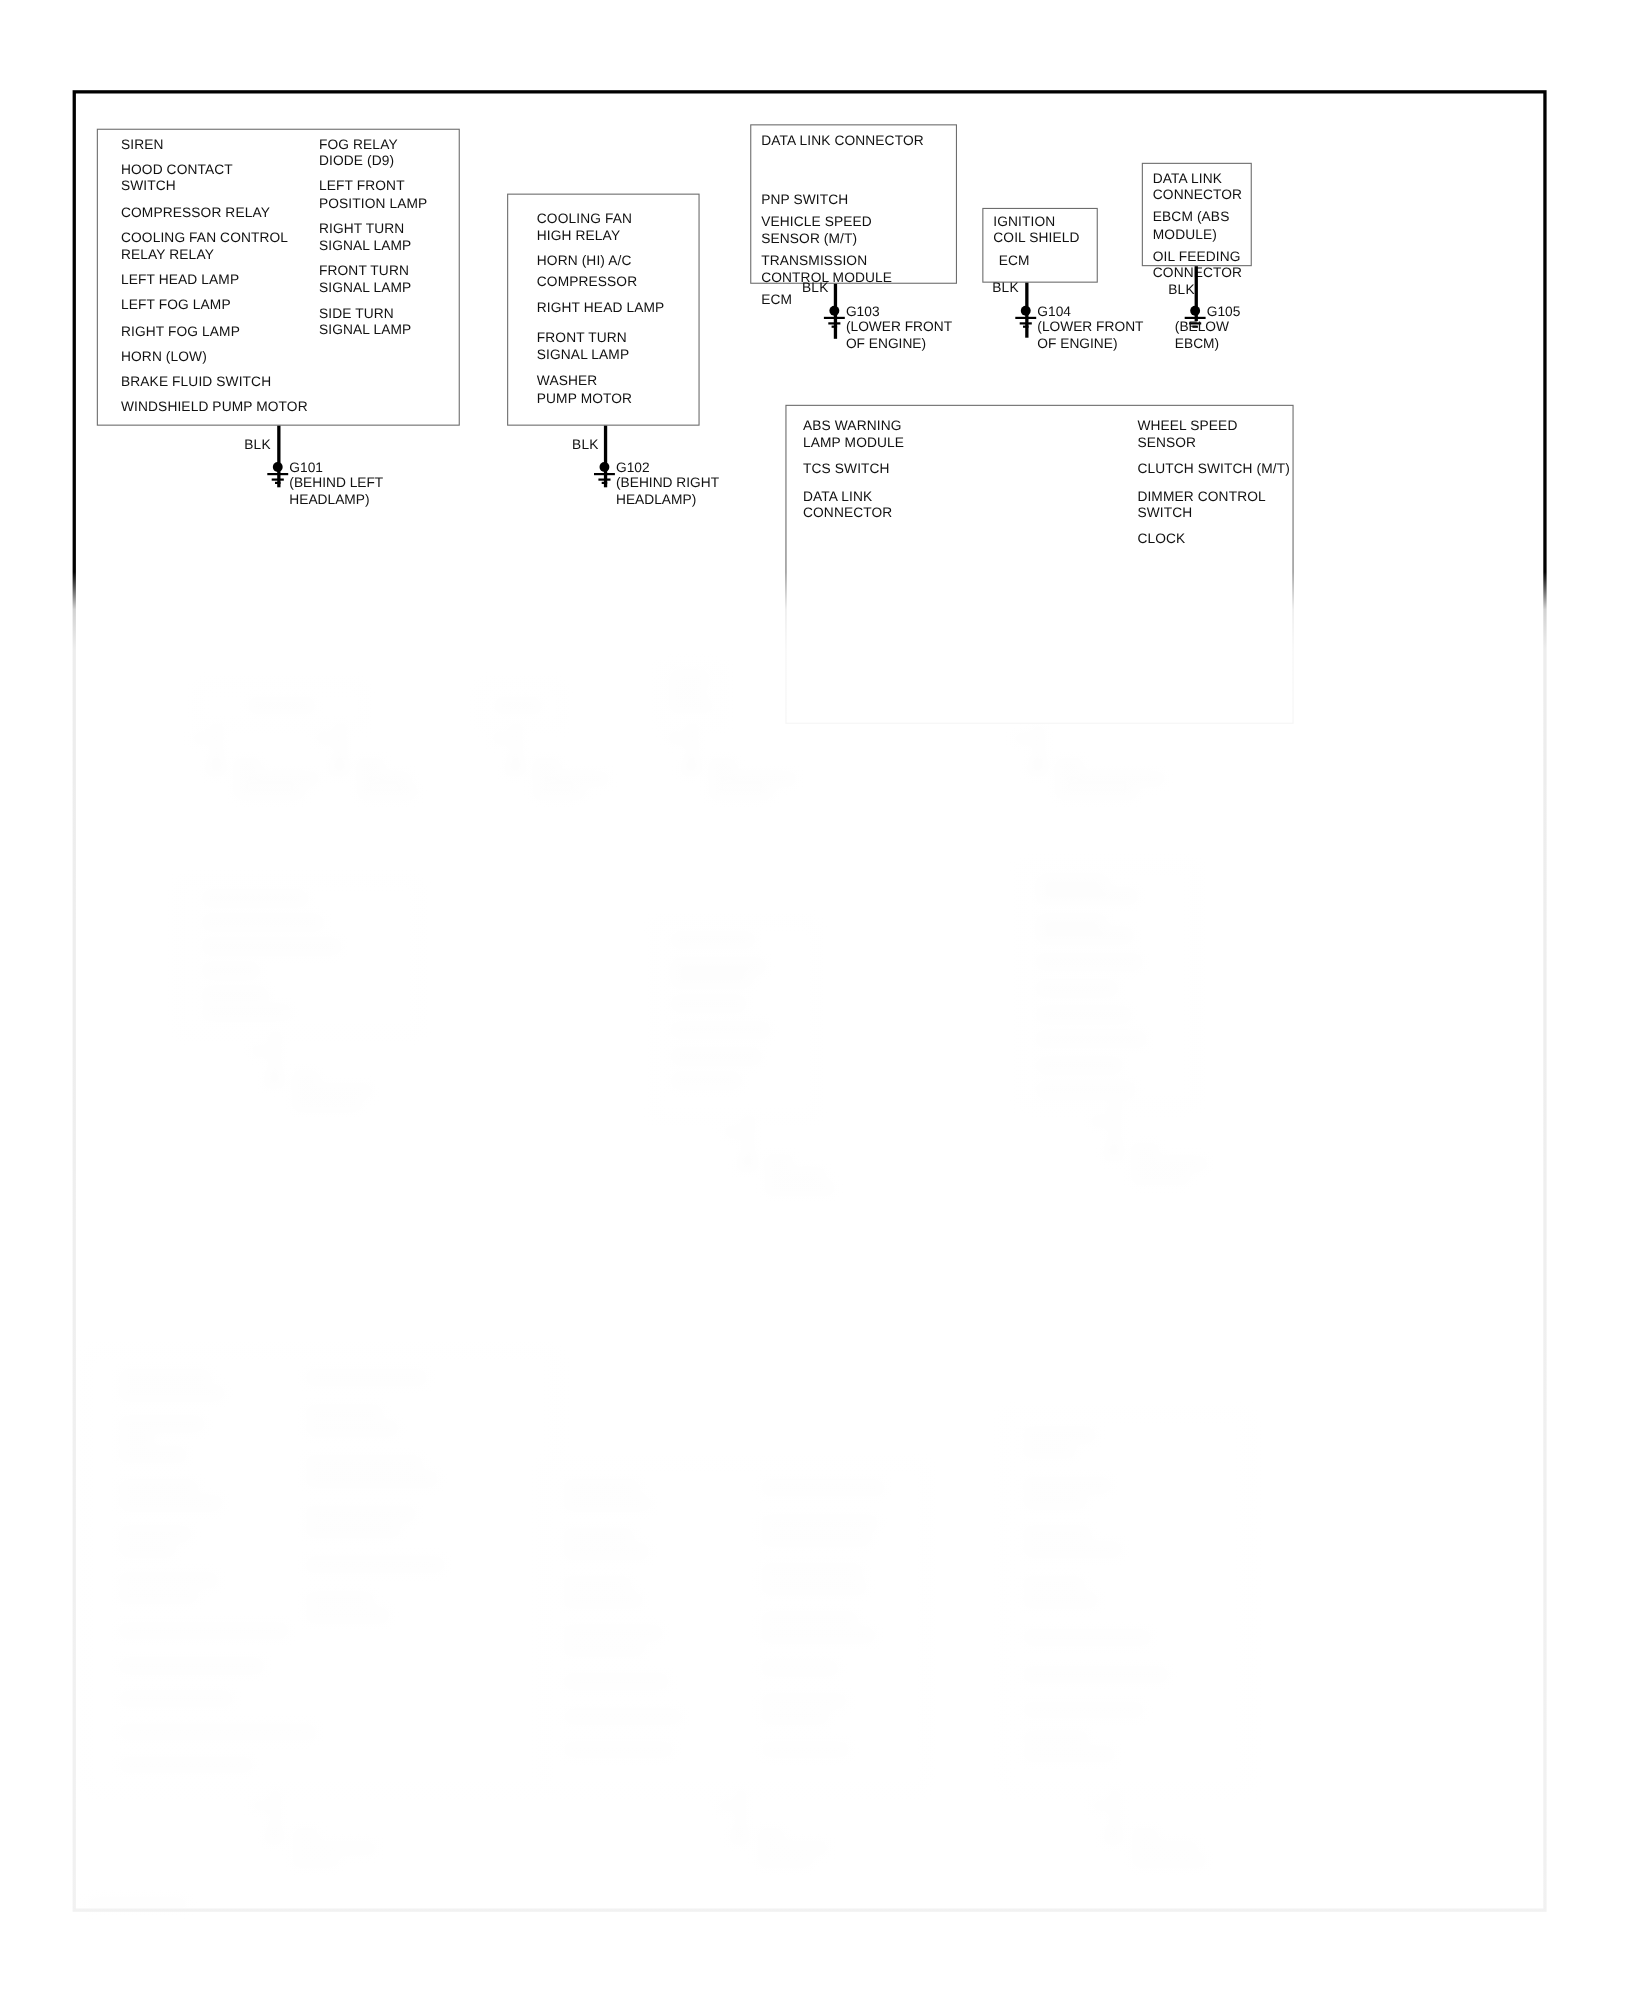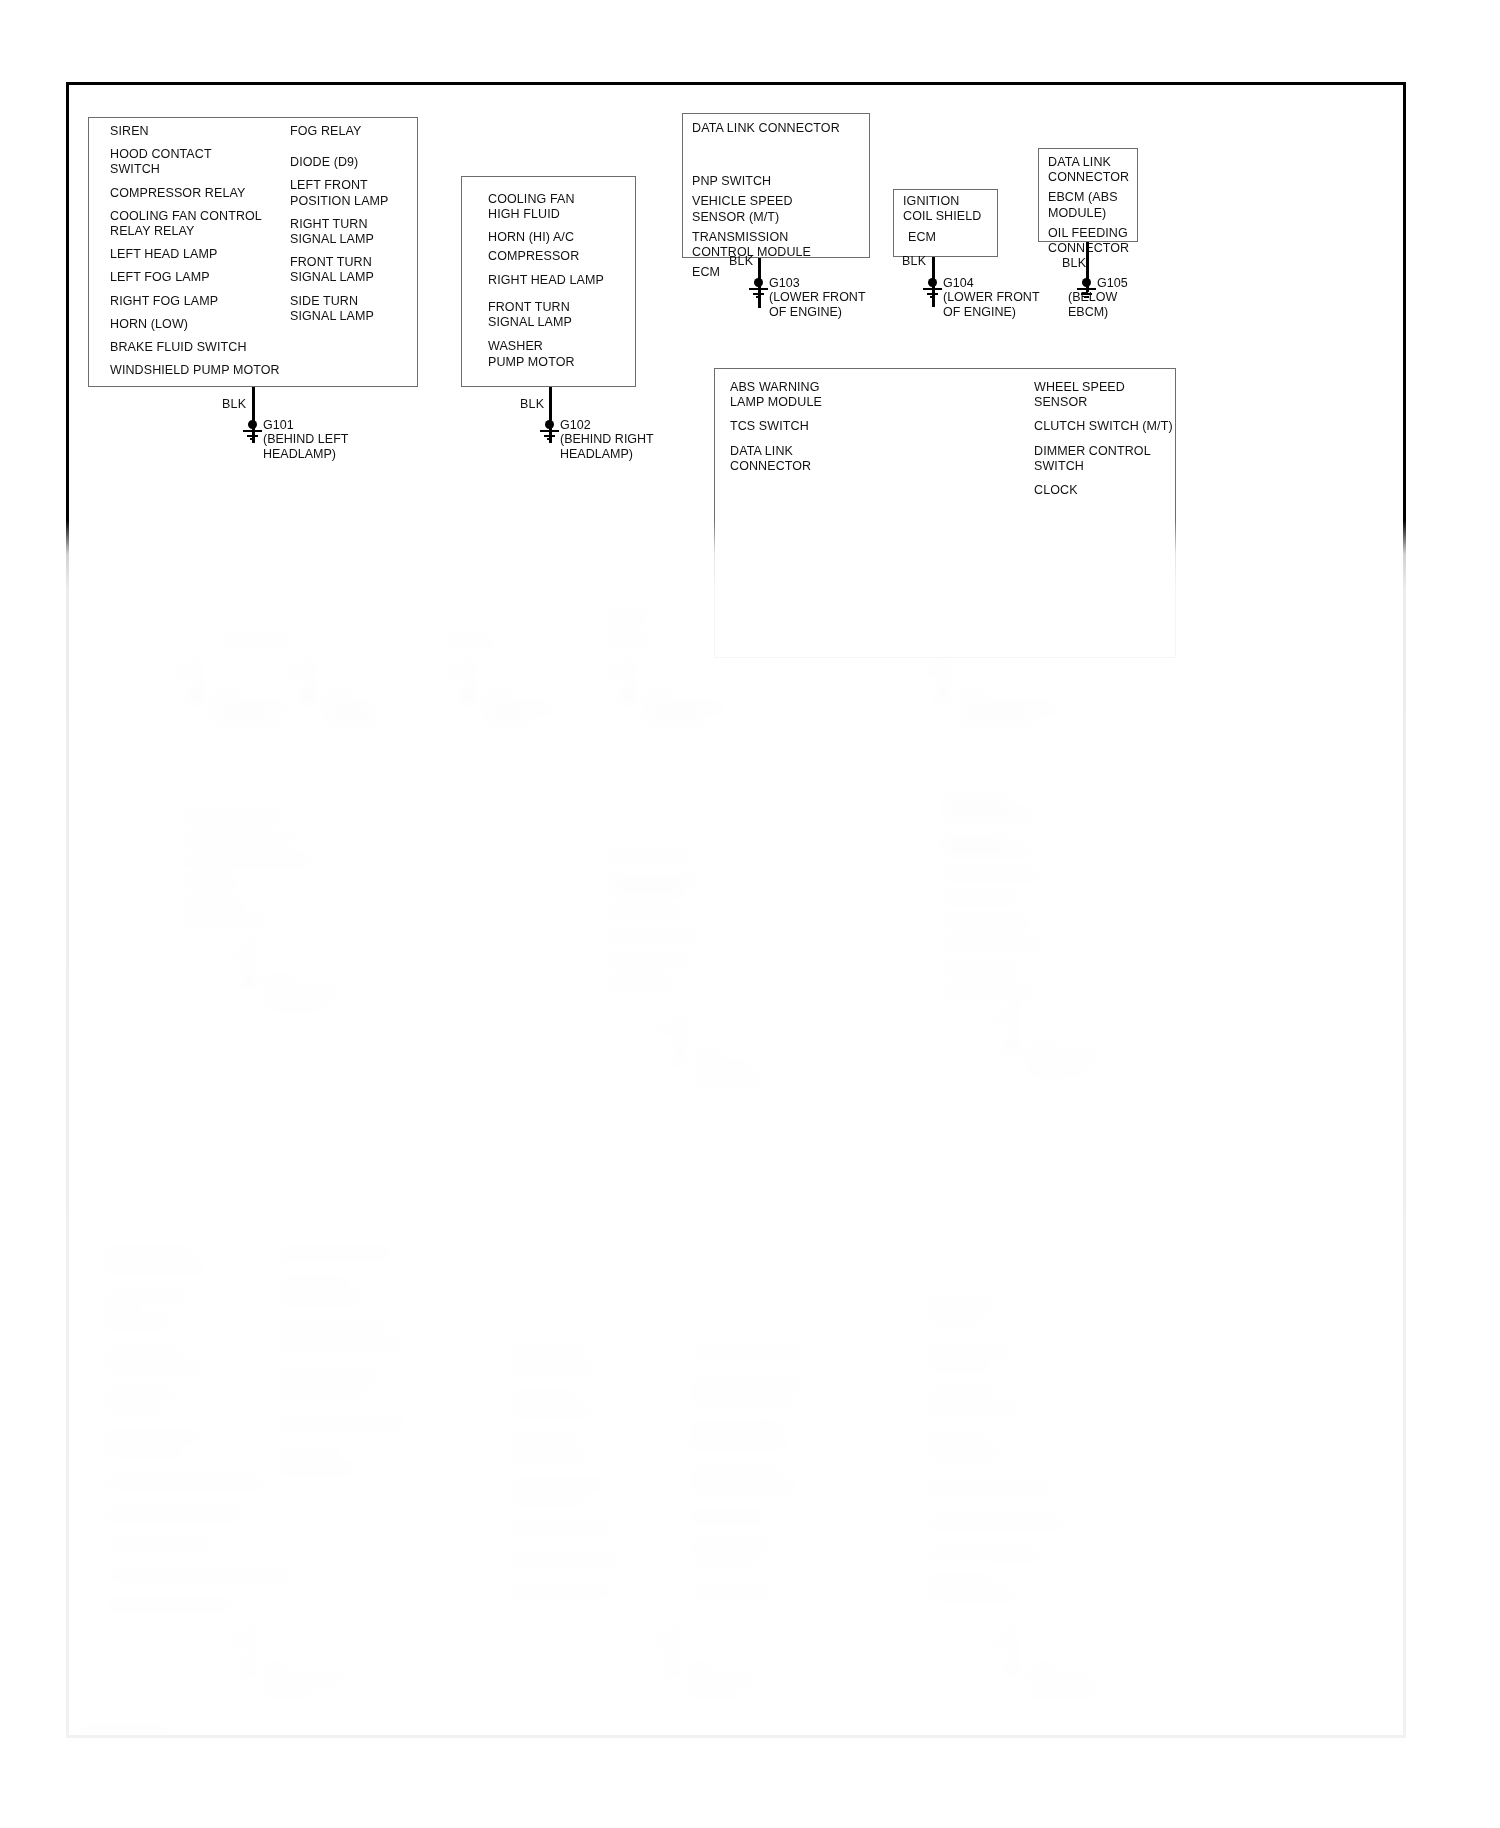--- a/index.html
+++ b/index.html
@@ -307,21 +307,21 @@
     <div class="itm" style="margin-bottom:8px;">COOLING FAN CONTROL
 RELAY RELAY</div>
     <div class="itm" style="margin-bottom:8px;">LEFT HEAD LAMP</div>
     <div class="itm" style="margin-bottom:8px;">LEFT FOG LAMP</div>
     <div class="itm" style="margin-bottom:8px;">RIGHT FOG LAMP</div>
     <div class="itm" style="margin-bottom:8px;">HORN (LOW)</div>
     <div class="itm" style="margin-bottom:8px;">BRAKE FLUID SWITCH</div>
     <div class="itm">WINDSHIELD PUMP MOTOR</div>
   </div>
   <div class="col" style="left:290px;top:124px;width:120px;">
-    <div class="itm" style="margin-bottom:16px;">FOG RELAY</div>
+    <div class="itm" style="margin-bottom:0;">FOG RELAY</div>
     <div class="itm" style="margin-bottom:8px;">DIODE (D9)</div>
     <div class="itm" style="margin-bottom:8px;">LEFT FRONT
 POSITION LAMP</div>
     <div class="itm" style="margin-bottom:8px;">RIGHT TURN
 SIGNAL LAMP</div>
     <div class="itm" style="margin-bottom:8px;">FRONT TURN
 SIGNAL LAMP</div>
     <div class="itm">SIDE TURN
 SIGNAL LAMP</div>
   </div>
@@ -333,21 +333,21 @@
       <div class="b2"></div>
       <div class="b3"></div>
   </div>
   <div class="glabel" style="left:263px;top:418px;">G101</div>
   <div class="glabel" style="left:263px;top:432px;">(BEHIND LEFT
 HEADLAMP)</div>
 
   <div class="cbox" style="left:461px;top:176px;width:175px;height:211px;"></div>
   <div class="col" style="left:488px;top:192px;width:140px;">
     <div class="itm" style="margin-bottom:8px;">COOLING FAN
-HIGH FLUID</div>
+HIGH RELAY</div>
     <div class="itm" style="margin-bottom:3px;">HORN (HI) A/C</div>
     <div class="itm" style="margin-bottom:9px;">COMPRESSOR</div>
     <div class="itm" style="margin-bottom:12px;">RIGHT HEAD LAMP</div>
     <div class="itm" style="margin-bottom:9px;">FRONT TURN
 SIGNAL LAMP</div>
     <div class="itm">WASHER
 PUMP MOTOR</div>
   </div>
   <div class="wire" style="left:549px;top:387px;height:56px;"></div>
   <div class="blk" style="left:520px;top:397px;">BLK</div>

